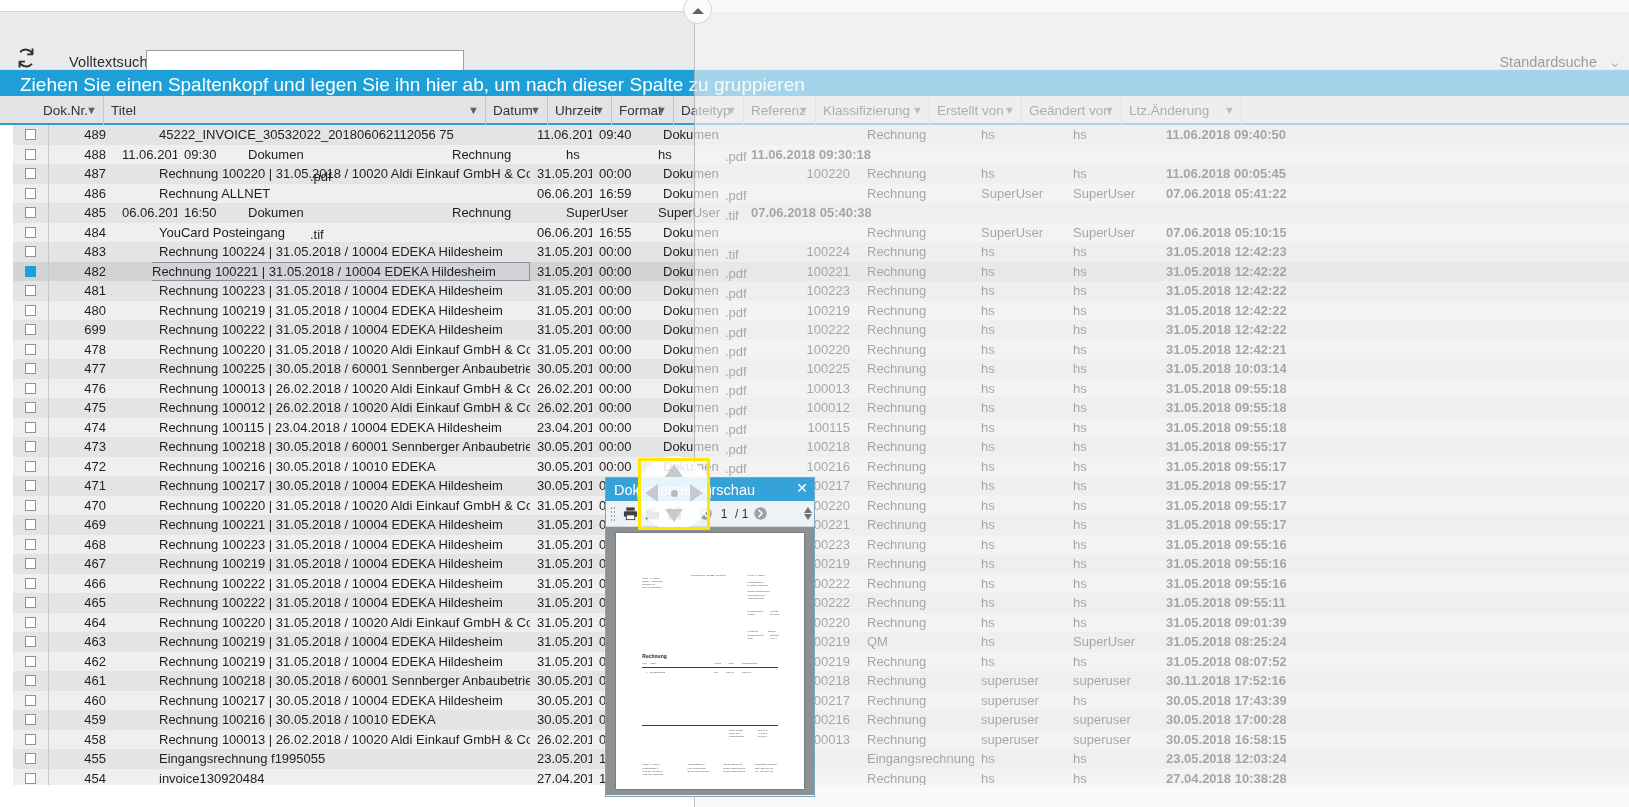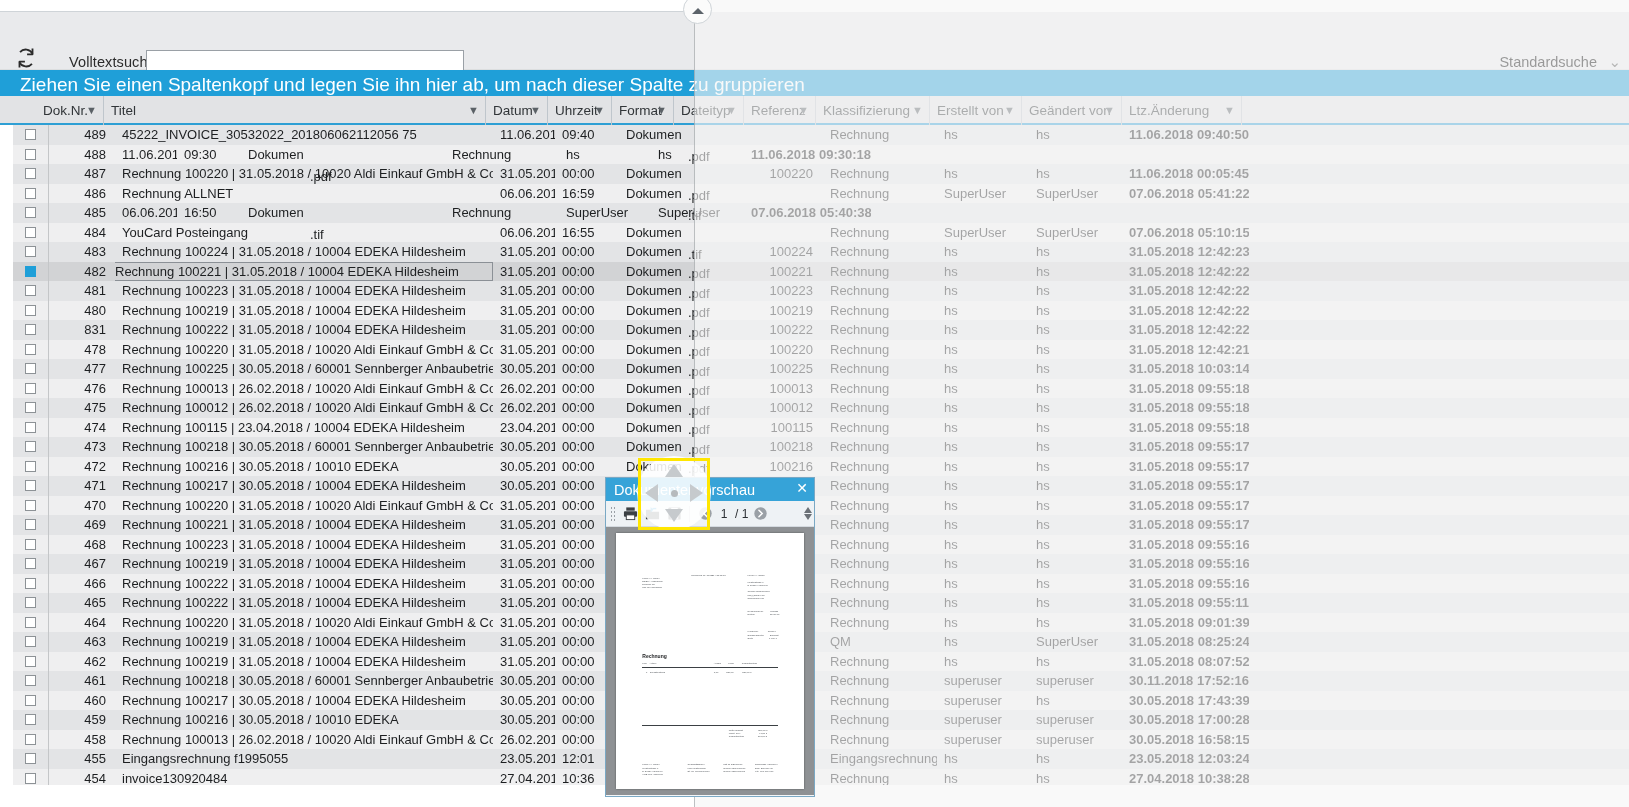--- a/index.html
+++ b/index.html
@@ -144,21 +144,21 @@
   .titlecell-selected {
     border: 1px solid #8b9096;
     background: #d2d3d5;
     height: 19px;
     line-height: 17px;
     margin-left: -1px;
   }
 
   
   .w-doknr  { width: 66px; }
-  .w-titel  { width: 378px; }
+  .w-titel  { width: 378px; margin-left: 37px; }
   .w-datum  { width: 62px; }
   .w-uhr    { width: 64px; }
   .w-format { width: 62px; }
   .w-dtyp   { width: 70px; margin-top: 44px; }
   .w-ref    { width: 72px; }
   .w-klass  { width: 114px; }
   .w-erst   { width: 92px; }
   .w-geae   { width: 100px; }
   .w-ltz    { width: 120px; font-weight: bold; }
 
@@ -512,21 +512,21 @@
         <div class="cell rightalign w-ref">100219</div>
         <div class="cell w-klass">Rechnung</div>
         <div class="cell w-erst">hs</div>
         <div class="cell w-geae">hs</div>
         <div class="cell rightalign w-ltz">31.05.2018 12:42:22</div>
       </div>
       <div class="row odd">
         <div class="checkcell">
           <div class="cbox"></div>
         </div>
-        <div class="cell num w-doknr">831</div>
+        <div class="cell num w-doknr">699</div>
         <div class="cell w-titel">Rechnung 100222 | 31.05.2018 / 10004 EDEKA Hildesheim</div>
         <div class="cell w-datum">31.05.2018</div>
         <div class="cell w-uhr">00:00</div>
         <div class="cell w-format">Dokument</div>
         <div class="cell w-dtyp">.pdf</div>
         <div class="cell rightalign w-ref">100222</div>
         <div class="cell w-klass">Rechnung</div>
         <div class="cell w-erst">hs</div>
         <div class="cell w-geae">hs</div>
         <div class="cell rightalign w-ltz">31.05.2018 12:42:22</div>

